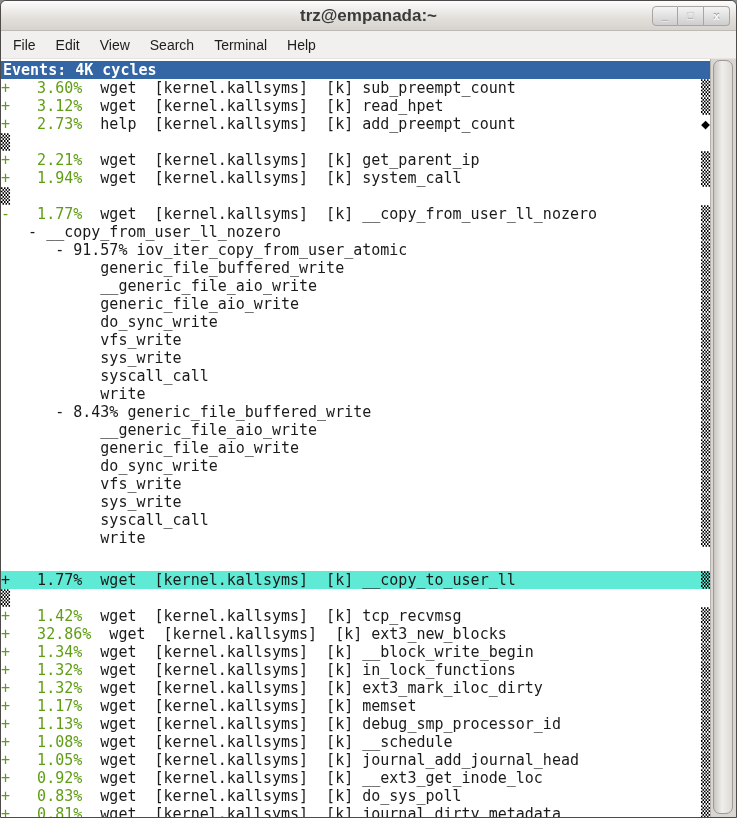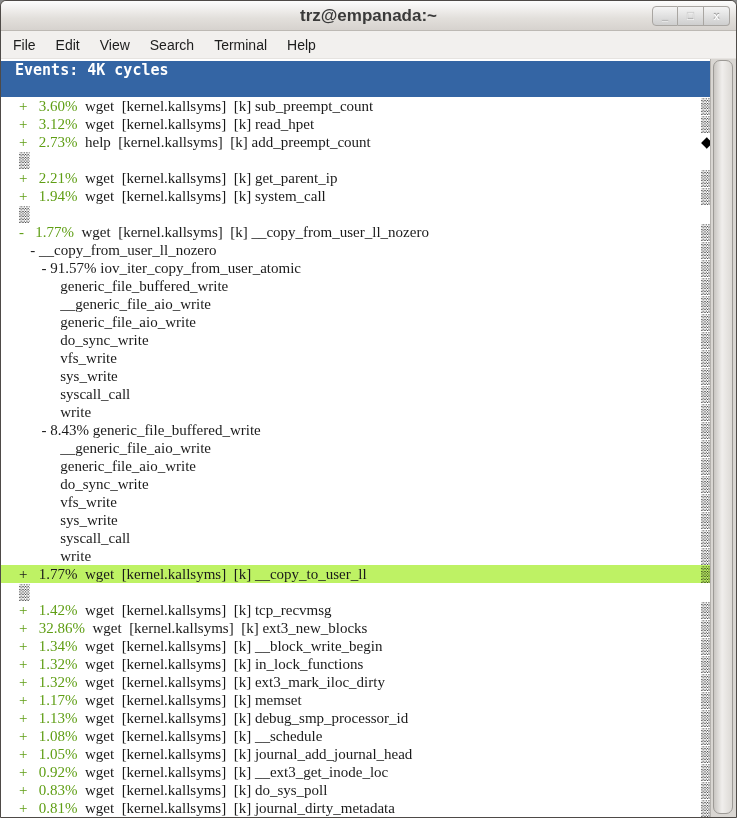--- a/index.html
+++ b/index.html
@@ -47,28 +47,28 @@
   .content { display:flex; height:758px; background:#ffffff; }
   .terminal {
     width:711px; height:758px;
     background:#ffffff; padding-top:2px;
     font-family:"DejaVu Sans Mono", monospace;
     font-size:15px; line-height:18px;
     color:#1a1a1a;
     overflow:hidden;
   }
   .events-bar {
-    height:36px; background:#3465a4; color:#ffffff;
-    font-weight:bold; white-space:pre; padding-left:14px;
+    height:18px; background:#3465a4; color:#ffffff;
+    font-weight:bold; white-space:pre; padding-left:2px;
   }
   .t-row {
     height:18px; display:flex; justify-content:space-between;
-    white-space:pre; padding-left:18px;font-family:Liberation Serif, serif;
+    white-space:pre; padding-left:0;
   }
-  .t-row.selected { background:#bef264; }
+  .t-row.selected { background:#5eead4;margin-top:24px; }
   .t-text { white-space:pre; }
   .pfx-green { color:#5f9e14; }
   .t-row.selected .pfx-green { color:#1a1a1a; }
   .t-mark { white-space:pre; color:#000; width:9px; }
   .statusbar {
     height:18px; background:#2e3436; color:#d3d7cf;
     font-family:"DejaVu Sans Mono", monospace;
     font-size:15px; line-height:18px; white-space:pre;
     display:flex;
   }

